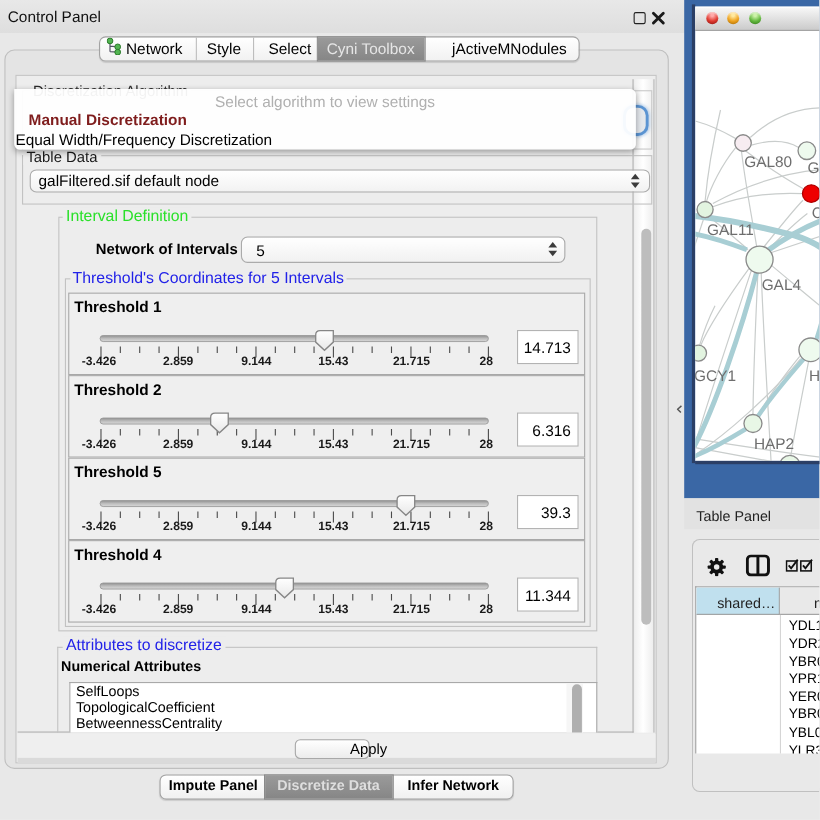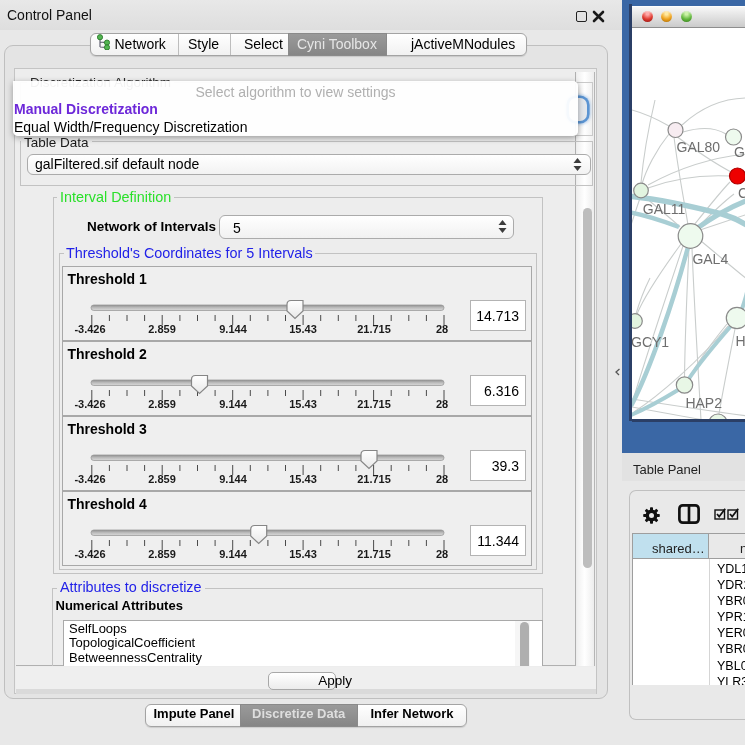--- a/index.html
+++ b/index.html
@@ -157,21 +157,21 @@
 <div class="abs" style="left:60px;top:398px;width:60px;text-align:center;font-size:11px;font-weight:bold;color:#1a1a1a;">-3.426</div>
 <div class="abs" style="left:132px;top:398px;width:60px;text-align:center;font-size:11px;font-weight:bold;color:#1a1a1a;">2.859</div>
 <div class="abs" style="left:203px;top:398px;width:60px;text-align:center;font-size:11px;font-weight:bold;color:#1a1a1a;">9.144</div>
 <div class="abs" style="left:273px;top:398px;width:60px;text-align:center;font-size:11px;font-weight:bold;color:#1a1a1a;">15.43</div>
 <div class="abs" style="left:344px;top:398px;width:60px;text-align:center;font-size:11px;font-weight:bold;color:#1a1a1a;">21.715</div>
 <div class="abs" style="left:412px;top:398px;width:60px;text-align:center;font-size:11px;font-weight:bold;color:#1a1a1a;">28</div>
 <div class="abs" style="left:470px;top:375px;width:56px;height:31px;background:#ffffff;border:1px solid #b3b3b3;"></div>
 <div class="abs" style="left:470px;top:383px;width:49px;text-align:right;font-size:14px;color:#000;">6.316</div>
 
 <div class="abs" style="left:62px;top:416px;width:470px;height:75px;background:#efefef;border:1px solid #a8a8a8;"></div>
-<div class="abs" style="left:67.5px;top:420.5px;font-size:14px;font-weight:bold;color:#000;">Threshold 3</div>
+<div class="abs" style="left:67.5px;top:420.5px;font-size:14px;font-weight:bold;color:#000;">Threshold 5</div>
 <svg class="abs" style="left:62px;top:416px;" width="470" height="75" viewBox="0 0 470 75">
     <rect x="29" y="39" width="353" height="5.5" rx="2.75" fill="url(#tg)" stroke="#9a9a9a" stroke-width="0.8"></rect>
     <g stroke="#4a4a4a" stroke-width="1">
       <line x1="29.8" y1="49" x2="29.8" y2="59"></line>
       <line x1="47.4" y1="49" x2="47.4" y2="55"></line>
       <line x1="65.0" y1="49" x2="65.0" y2="55"></line>
       <line x1="82.6" y1="49" x2="82.6" y2="55"></line>
       <line x1="100.2" y1="49" x2="100.2" y2="59"></line>
       <line x1="117.9" y1="49" x2="117.9" y2="55"></line>
       <line x1="135.5" y1="49" x2="135.5" y2="55"></line>
@@ -380,14 +380,14 @@
   <div style="position:absolute;left:19px;top:6.5px;font-size:13px;color:#222;">shared…</div>
   <div style="position:absolute;left:107px;top:6.5px;font-size:13px;color:#222;">na</div>
   <div style="position:absolute;left:76px;top:25px;width:1px;height:136px;background:#d5d5d5;"></div>
   <div style="position:absolute;left:84px;top:27px;font-size:12.5px;color:#000;line-height:16.1px;">YDL1<br>YDR2<br>YBR0<br>YPR1<br>YER0<br>YBR0<br>YBL0<br>YLR3<br>YIL0</div>
   <div style="position:absolute;left:0;top:161px;width:113px;height:13px;background:#efefef;"></div>
   <div style="position:absolute;left:2px;top:162.5px;width:111px;height:10px;background:#c6c6c6;border-radius:5px 0 0 5px;"></div>
 </div>
 
 <div class="abs" style="left:13px;top:81.3px;width:565px;height:54.3px;background:rgba(255,255,255,0.94);border-radius:0 5px 5px 5px;box-shadow:0 2px 6px rgba(0,0,0,0.35);"></div>
 <div class="abs" style="left:13px;top:83.5px;width:565px;text-align:center;font-size:14px;color:#b0b0b0;">Select algorithm to view settings</div>
-<div class="abs" style="left:14px;top:100.5px;font-size:14px;font-weight:bold;color:#6d28d9;">Manual Discretization</div>
+<div class="abs" style="left:14px;top:100.5px;font-size:14px;font-weight:bold;color:#7f1d1d;padding-left:12px;">Manual Discretization</div>
 <div class="abs" style="left:14px;top:119px;font-size:14px;color:#000;">Equal Width/Frequency Discretization</div>
 
 </body></html>

